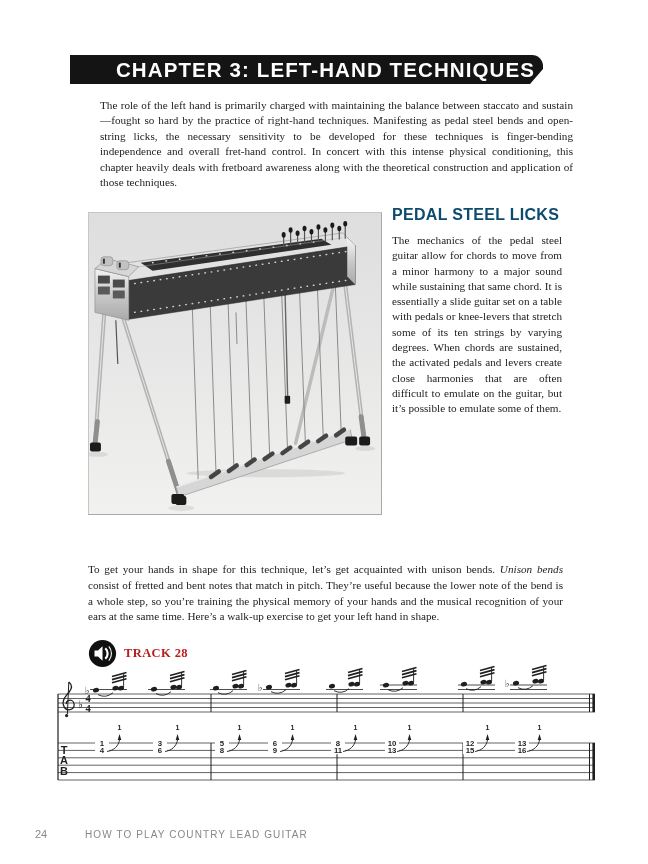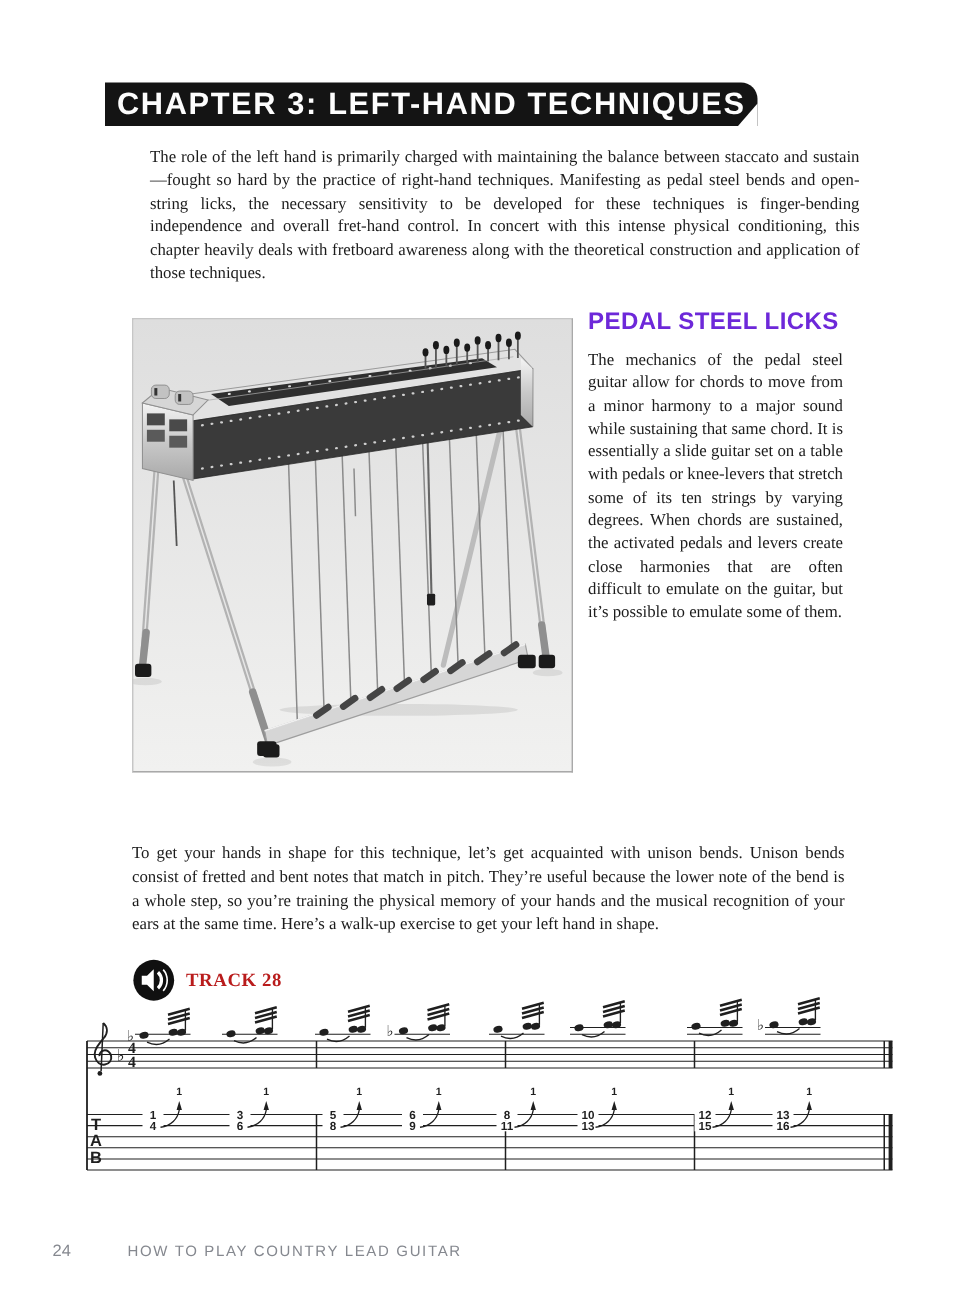--- a/index.html
+++ b/index.html
@@ -1,36 +1,36 @@
 <!DOCTYPE html>
 <html><head>
 <meta charset="utf-8">
 <style>
   html,body{margin:0;padding:0;background:#fff;}
   .page{position:relative;width:648px;height:864px;background:#ffffff;overflow:hidden;
         font-family:"Liberation Serif",serif;color:#1c1c1c;}
   .chapter-bar{position:absolute;left:70px;top:55px;width:435px;height:29px;background:#141414;
-        border-radius:0 11px 0 0;}
+        border-radius:0 11px 0 0;padding-left:38px;}
   .chapter-bar::after{content:"";position:absolute;right:0;bottom:0;width:0;height:0;
         border-style:solid;border-width:0 0 15px 13px;
         border-color:transparent transparent #ffffff transparent;}
   .chapter-bar span{display:block;line-height:29px;text-align:center;color:#fdfdfd;
         font-family:"Liberation Sans",sans-serif;font-weight:bold;font-size:20.5px;letter-spacing:1.1px;}
   .intro{position:absolute;left:88px;top:86px;width:473px;margin:12px;
         font-size:11.2px;line-height:15.4px;text-align:justify;}
   .photo{position:absolute;left:88px;top:212px;width:294px;height:303px;margin:0;box-sizing:border-box;
         border:1px solid #c6c6c6;border-right-color:#a9a9a9;border-bottom-color:#a9a9a9;background:#e7e7e7;}
   .photo svg{display:block;width:100%;height:100%;}
   .col{position:absolute;left:392px;top:206px;width:170px;}
   .col h2{margin:0 0 9px 0;font-family:"Liberation Sans",sans-serif;font-weight:bold;font-size:16px;
-        letter-spacing:0.3px;color:#6d28d9;white-space:nowrap;}
+        letter-spacing:0.3px;color:#0c4a6e;white-space:nowrap;}
   .col p{margin:0;font-size:11.2px;line-height:15.3px;text-align:justify;}
   .exercise{position:absolute;left:88px;top:562px;width:475px;margin:0;
         font-size:11.2px;line-height:15.8px;text-align:justify;}
-  .exercise .it{}
+  .exercise .it{font-style:italic;}
   .track{position:absolute;left:88px;top:639px;display:flex;align-items:center;gap:7px;}
   .track svg{width:29px;height:29px;}
   .track .lbl{font-weight:bold;font-size:12.5px;letter-spacing:0.4px;color:#b91c1c;}
   .notation{position:absolute;left:55px;top:662px;width:545px;height:132px;}
   .footer{position:absolute;left:0;top:828px;width:648px;font-family:"Liberation Sans",sans-serif;color:#85888f;}
   .footer .num{position:absolute;left:35px;top:0;font-size:11px;}
   .footer .title{position:absolute;left:85px;top:1px;font-size:10px;letter-spacing:1.1px;}
 </style>
 </head>
 <body>

